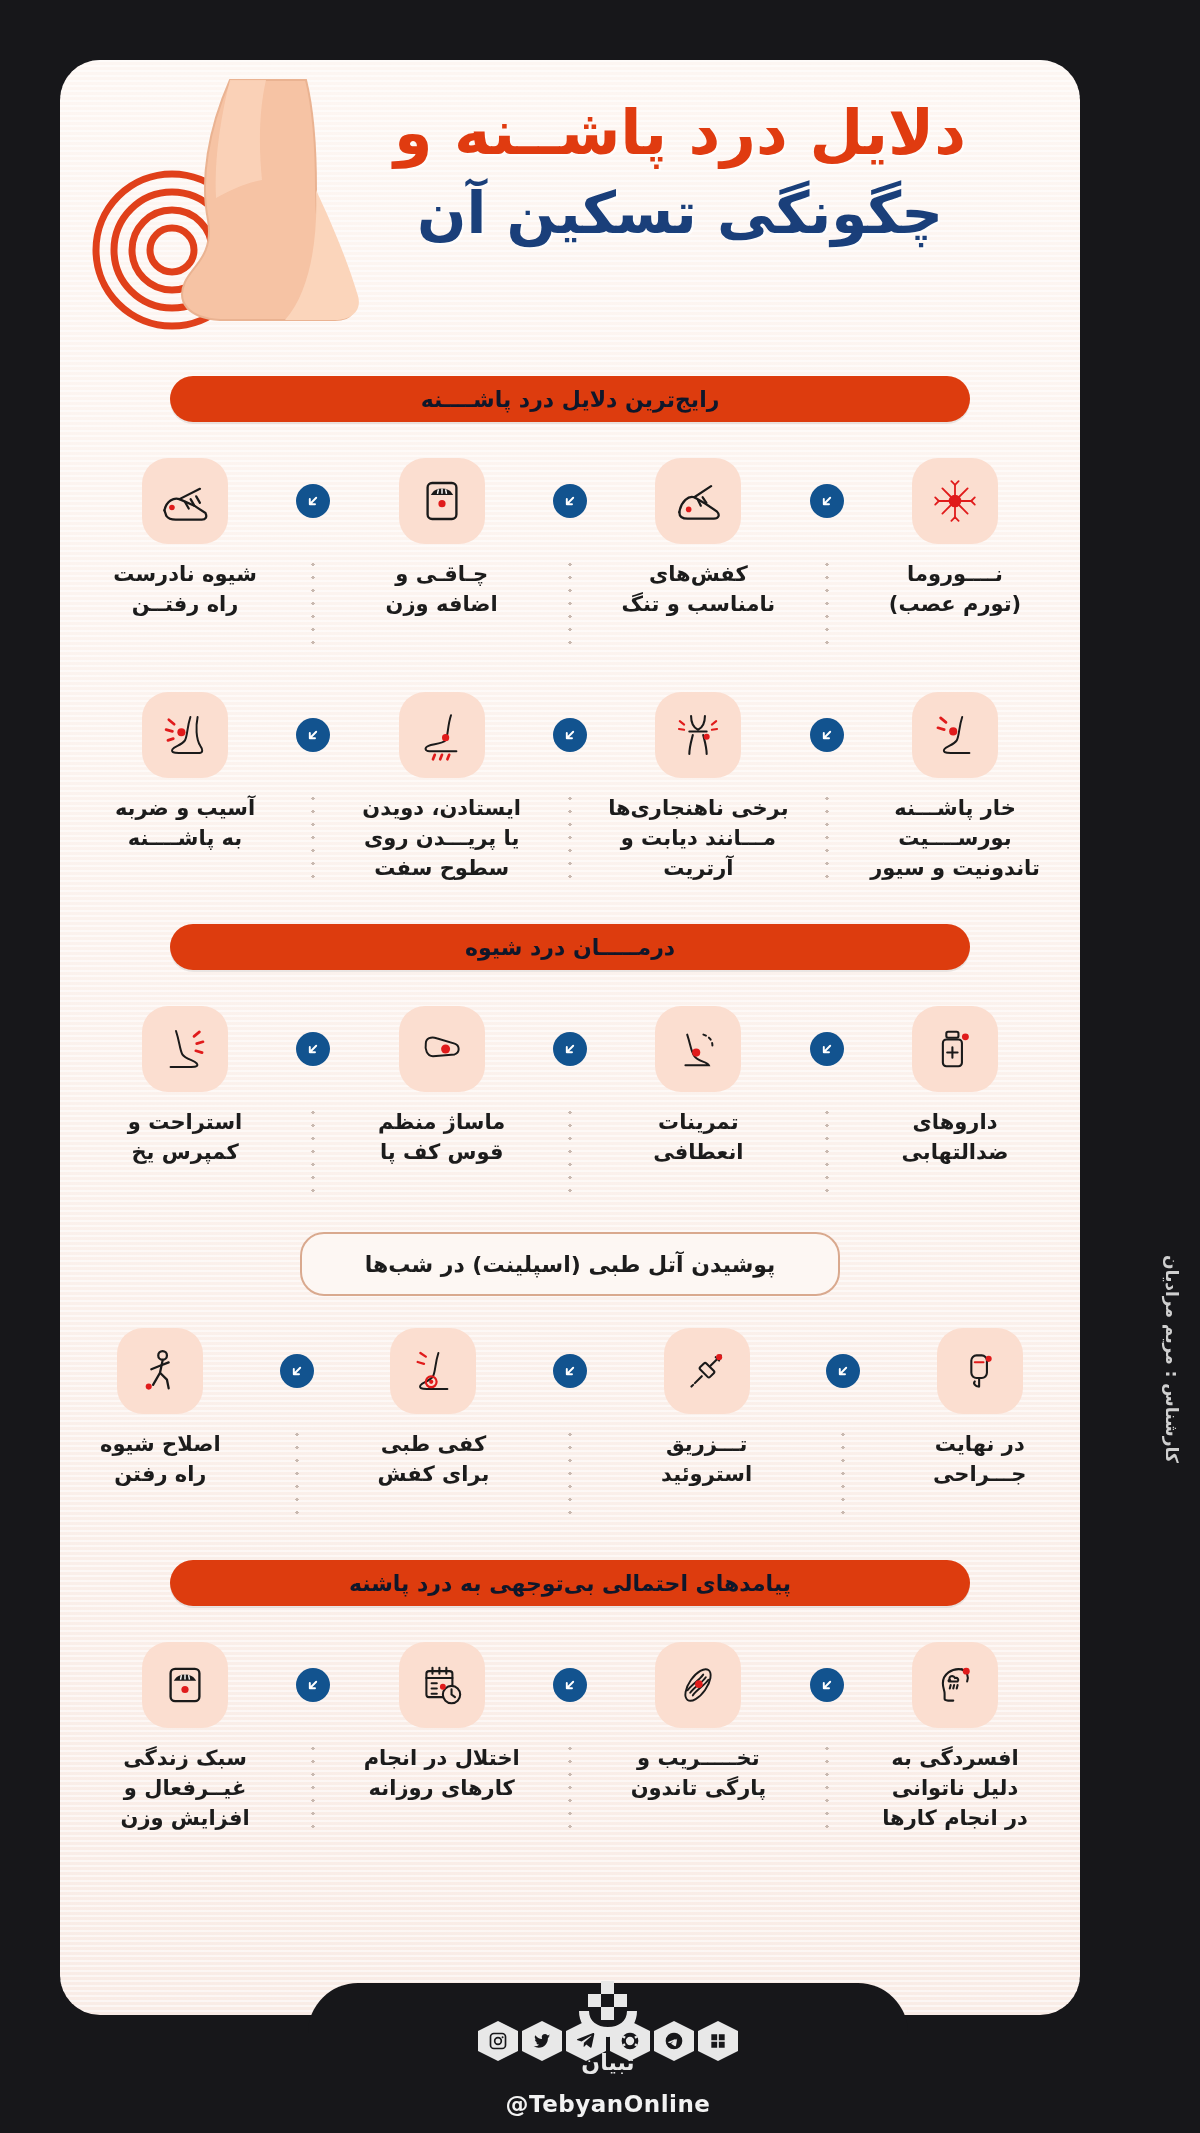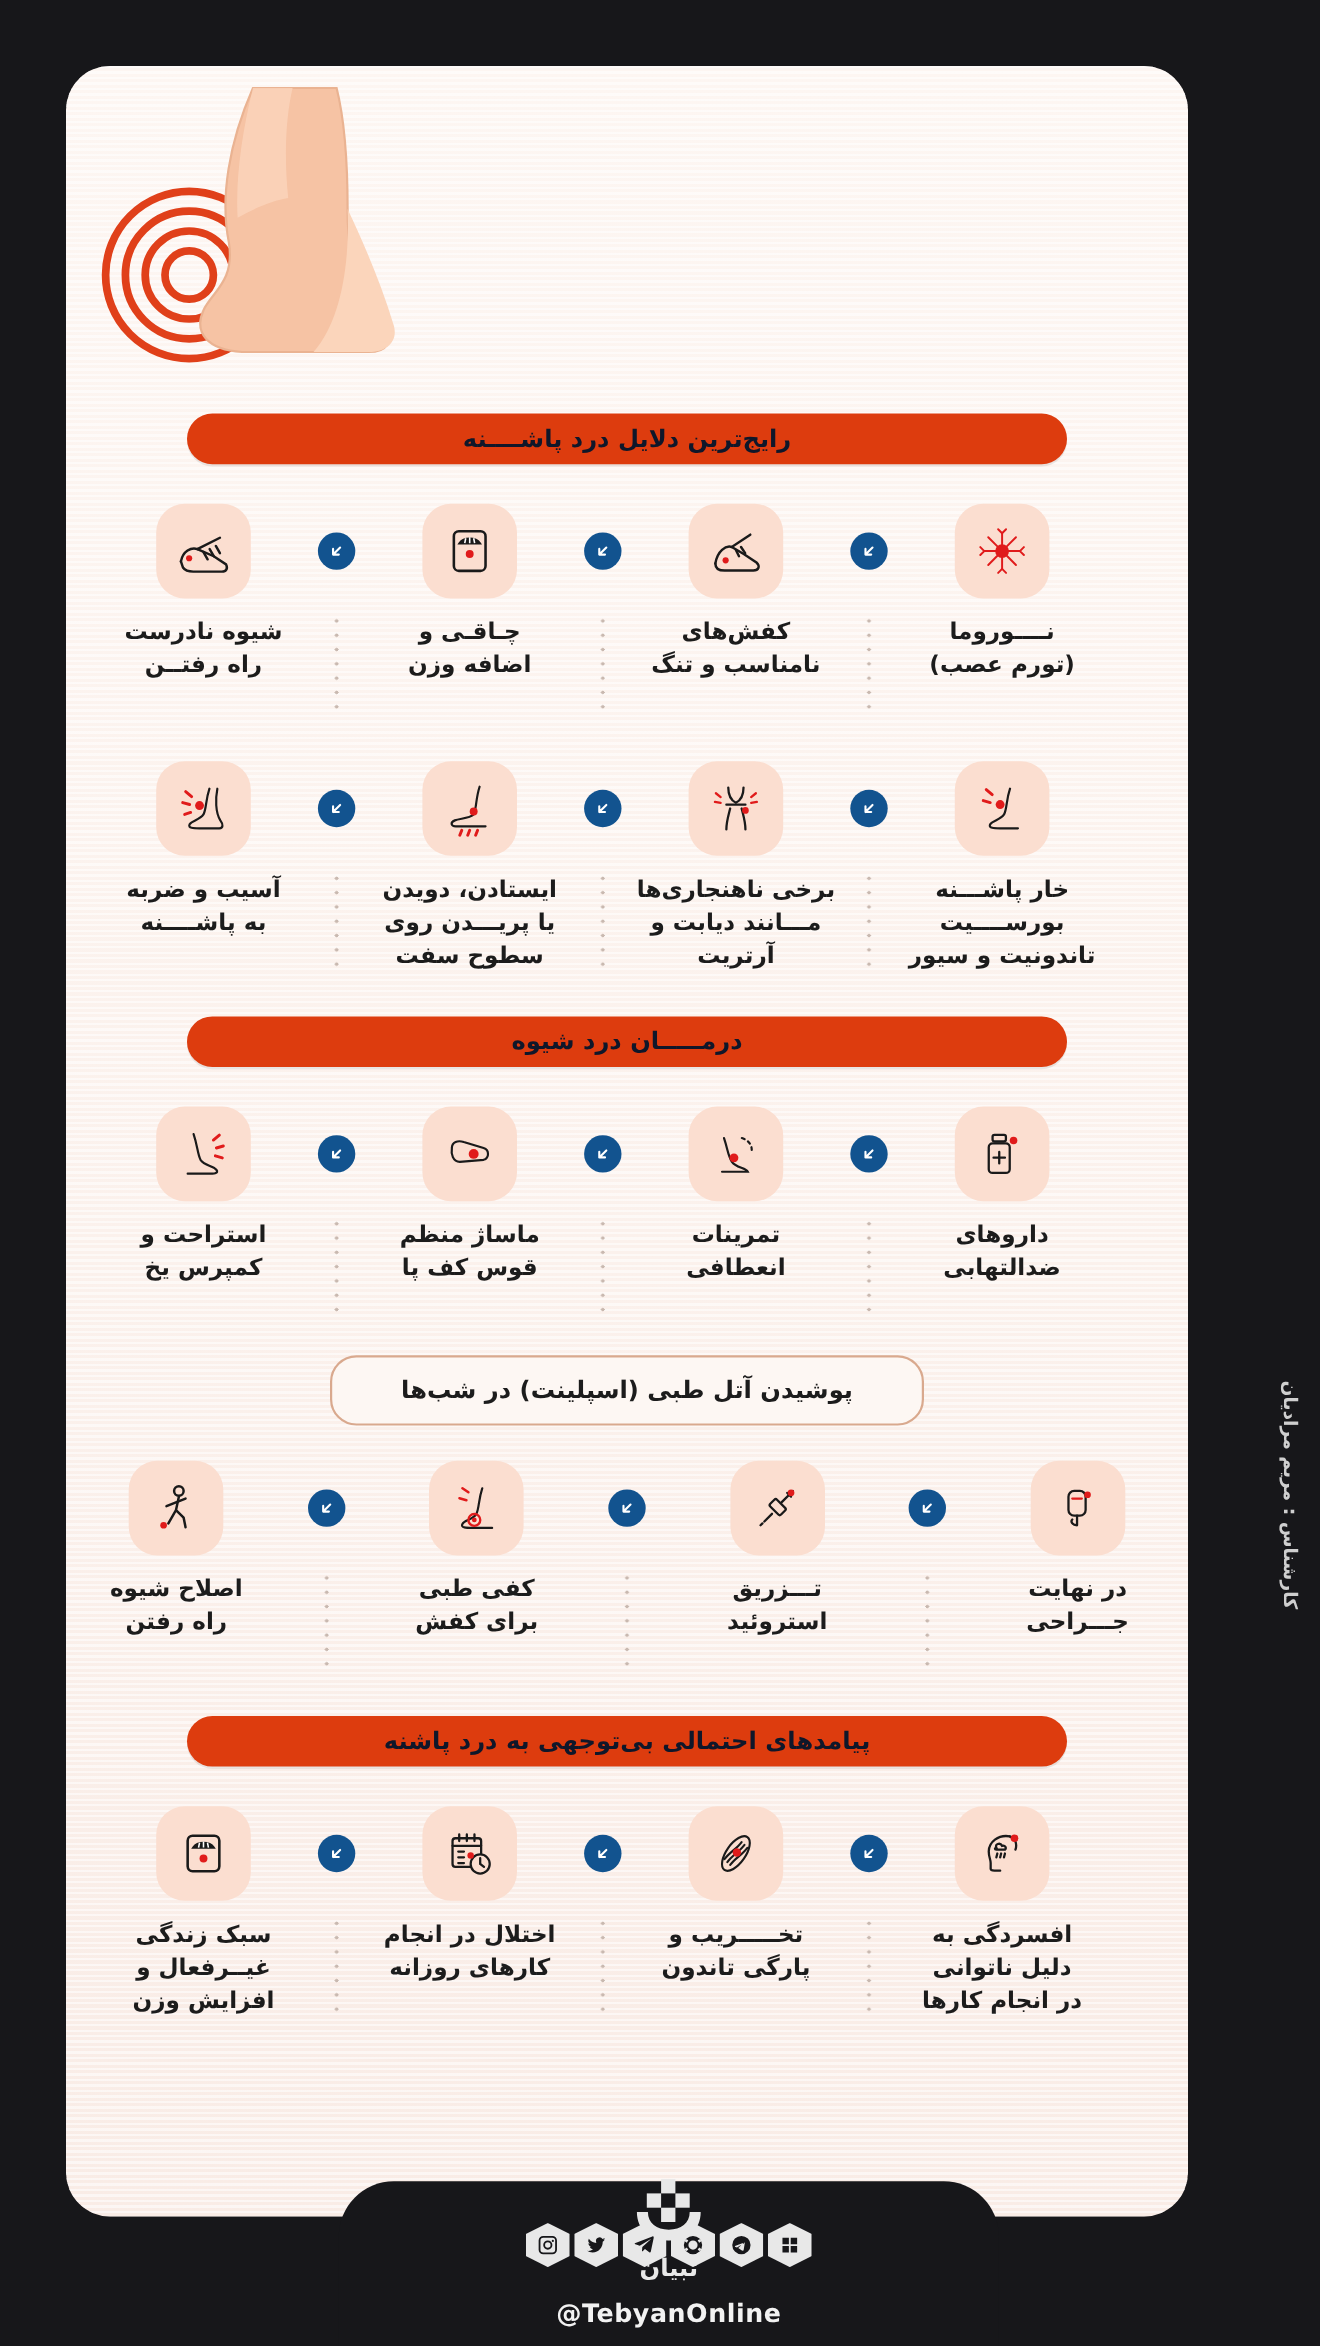--- a/index.html
+++ b/index.html
@@ -102,21 +102,21 @@
     align-items: center;
     justify-content: center;
     z-index: 3;
   }
 
   
   .row {
     position: relative;
     display: flex;
     flex-direction: row-reverse;
-    justify-content: flex-start;
+    justify-content: space-between;
     align-items: flex-start;
     z-index: 3;
     padding: 0 30px;
   }
   .cell {
     width: 190px;
     display: flex;
     flex-direction: column;
     align-items: center;
   }
@@ -251,20 +251,24 @@
           <circle cx="92" cy="180" r="76"></circle>
         </g>
         <path d="M150 10 C 128 60, 120 110, 128 150 C 134 186, 112 196, 105 212
                  C 96 232, 108 248, 140 250 L 255 250 C 272 250, 278 240, 268 230
                  C 246 208, 236 170, 236 120 C 236 70, 232 34, 226 10 Z" fill="#f6c3a4" stroke="#eab392" stroke-width="2"></path>
         <path d="M236 120 C 250 150, 266 186, 278 226 C 282 240, 272 250, 255 250 L 205 250
                  C 230 222, 238 170, 236 120 Z" fill="#fbd5bb"></path>
         <path d="M150 10 C 140 50, 134 92, 136 128 C 150 120, 168 112, 182 110
                  C 178 70, 180 36, 186 10 Z" fill="#fbd5bb" opacity="0.8"></path>
       </svg>
+      <div class="title-wrap">
+        <div class="title-line1">دلایل درد پاشــنه و</div>
+        <div class="title-line2">چگونگی تسکین آن</div>
+      </div>
     </div>
 
     <div class="banner">رایج‌ترین دلایل درد پاشــــنه</div>
 
     <div class="row" style="margin-top:36px;">
       <div class="cell">
         <div class="icon-pad">
           <svg viewBox="0 0 60 60" width="56" height="56" fill="none" stroke="#1a1a1a" stroke-width="2.4" stroke-linecap="round">
             <path d="M8 40 C 10 30, 18 26, 24 28 L 46 17"></path>
             <path d="M8 40 L 10 46 C 12 49, 16 50, 20 50 L 48 50 C 52 50, 54 47, 52 43 L 40 35 L 24 28"></path>

